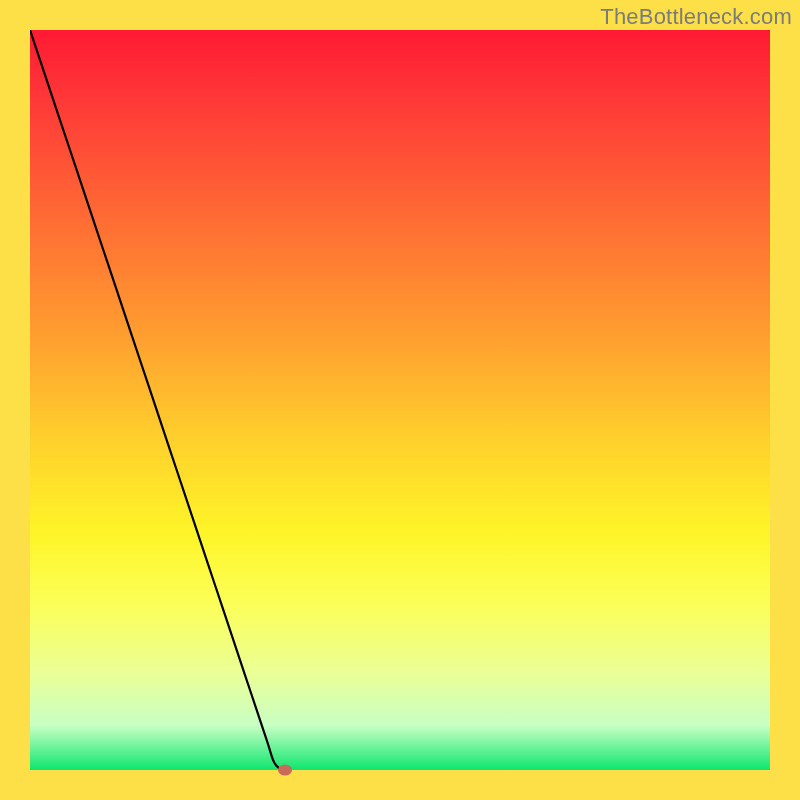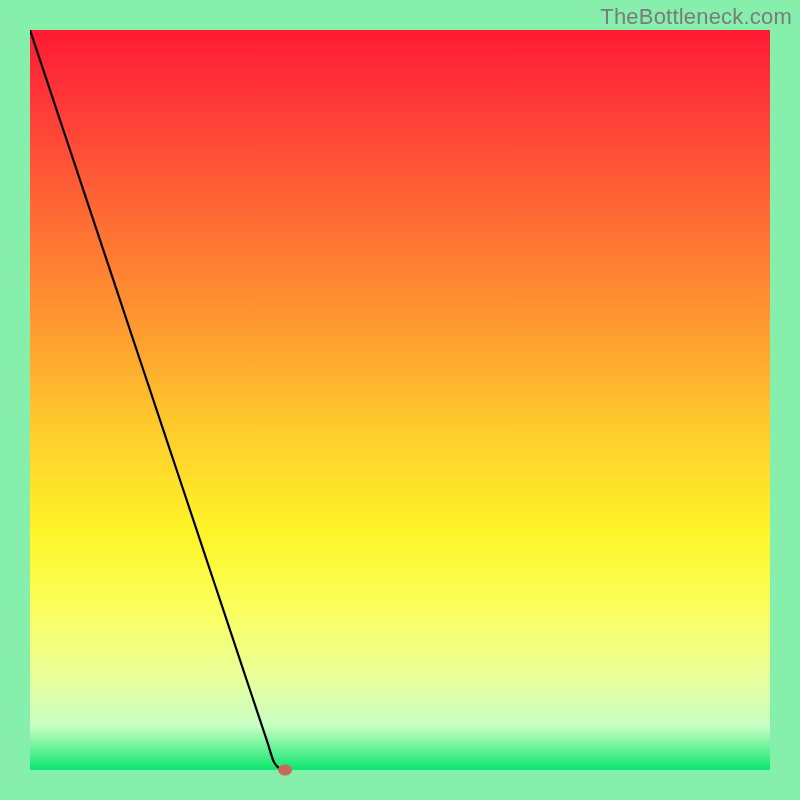--- a/index.html
+++ b/index.html
@@ -10,21 +10,21 @@
     background: #000;
     overflow: hidden;
     font-family: Arial, Helvetica, sans-serif;
   }
   .frame {
     position: absolute;
     left: 0;
     top: 0;
     width: 800px;
     height: 800px;
-    background: #86efac;
+    background: #fde047;
   }
   .plot {
     position: absolute;
     left: 30px;
     top: 30px;
     width: 740px;
     height: 740px;
     background: linear-gradient(
       to bottom,
       #ff1a33 0%,

